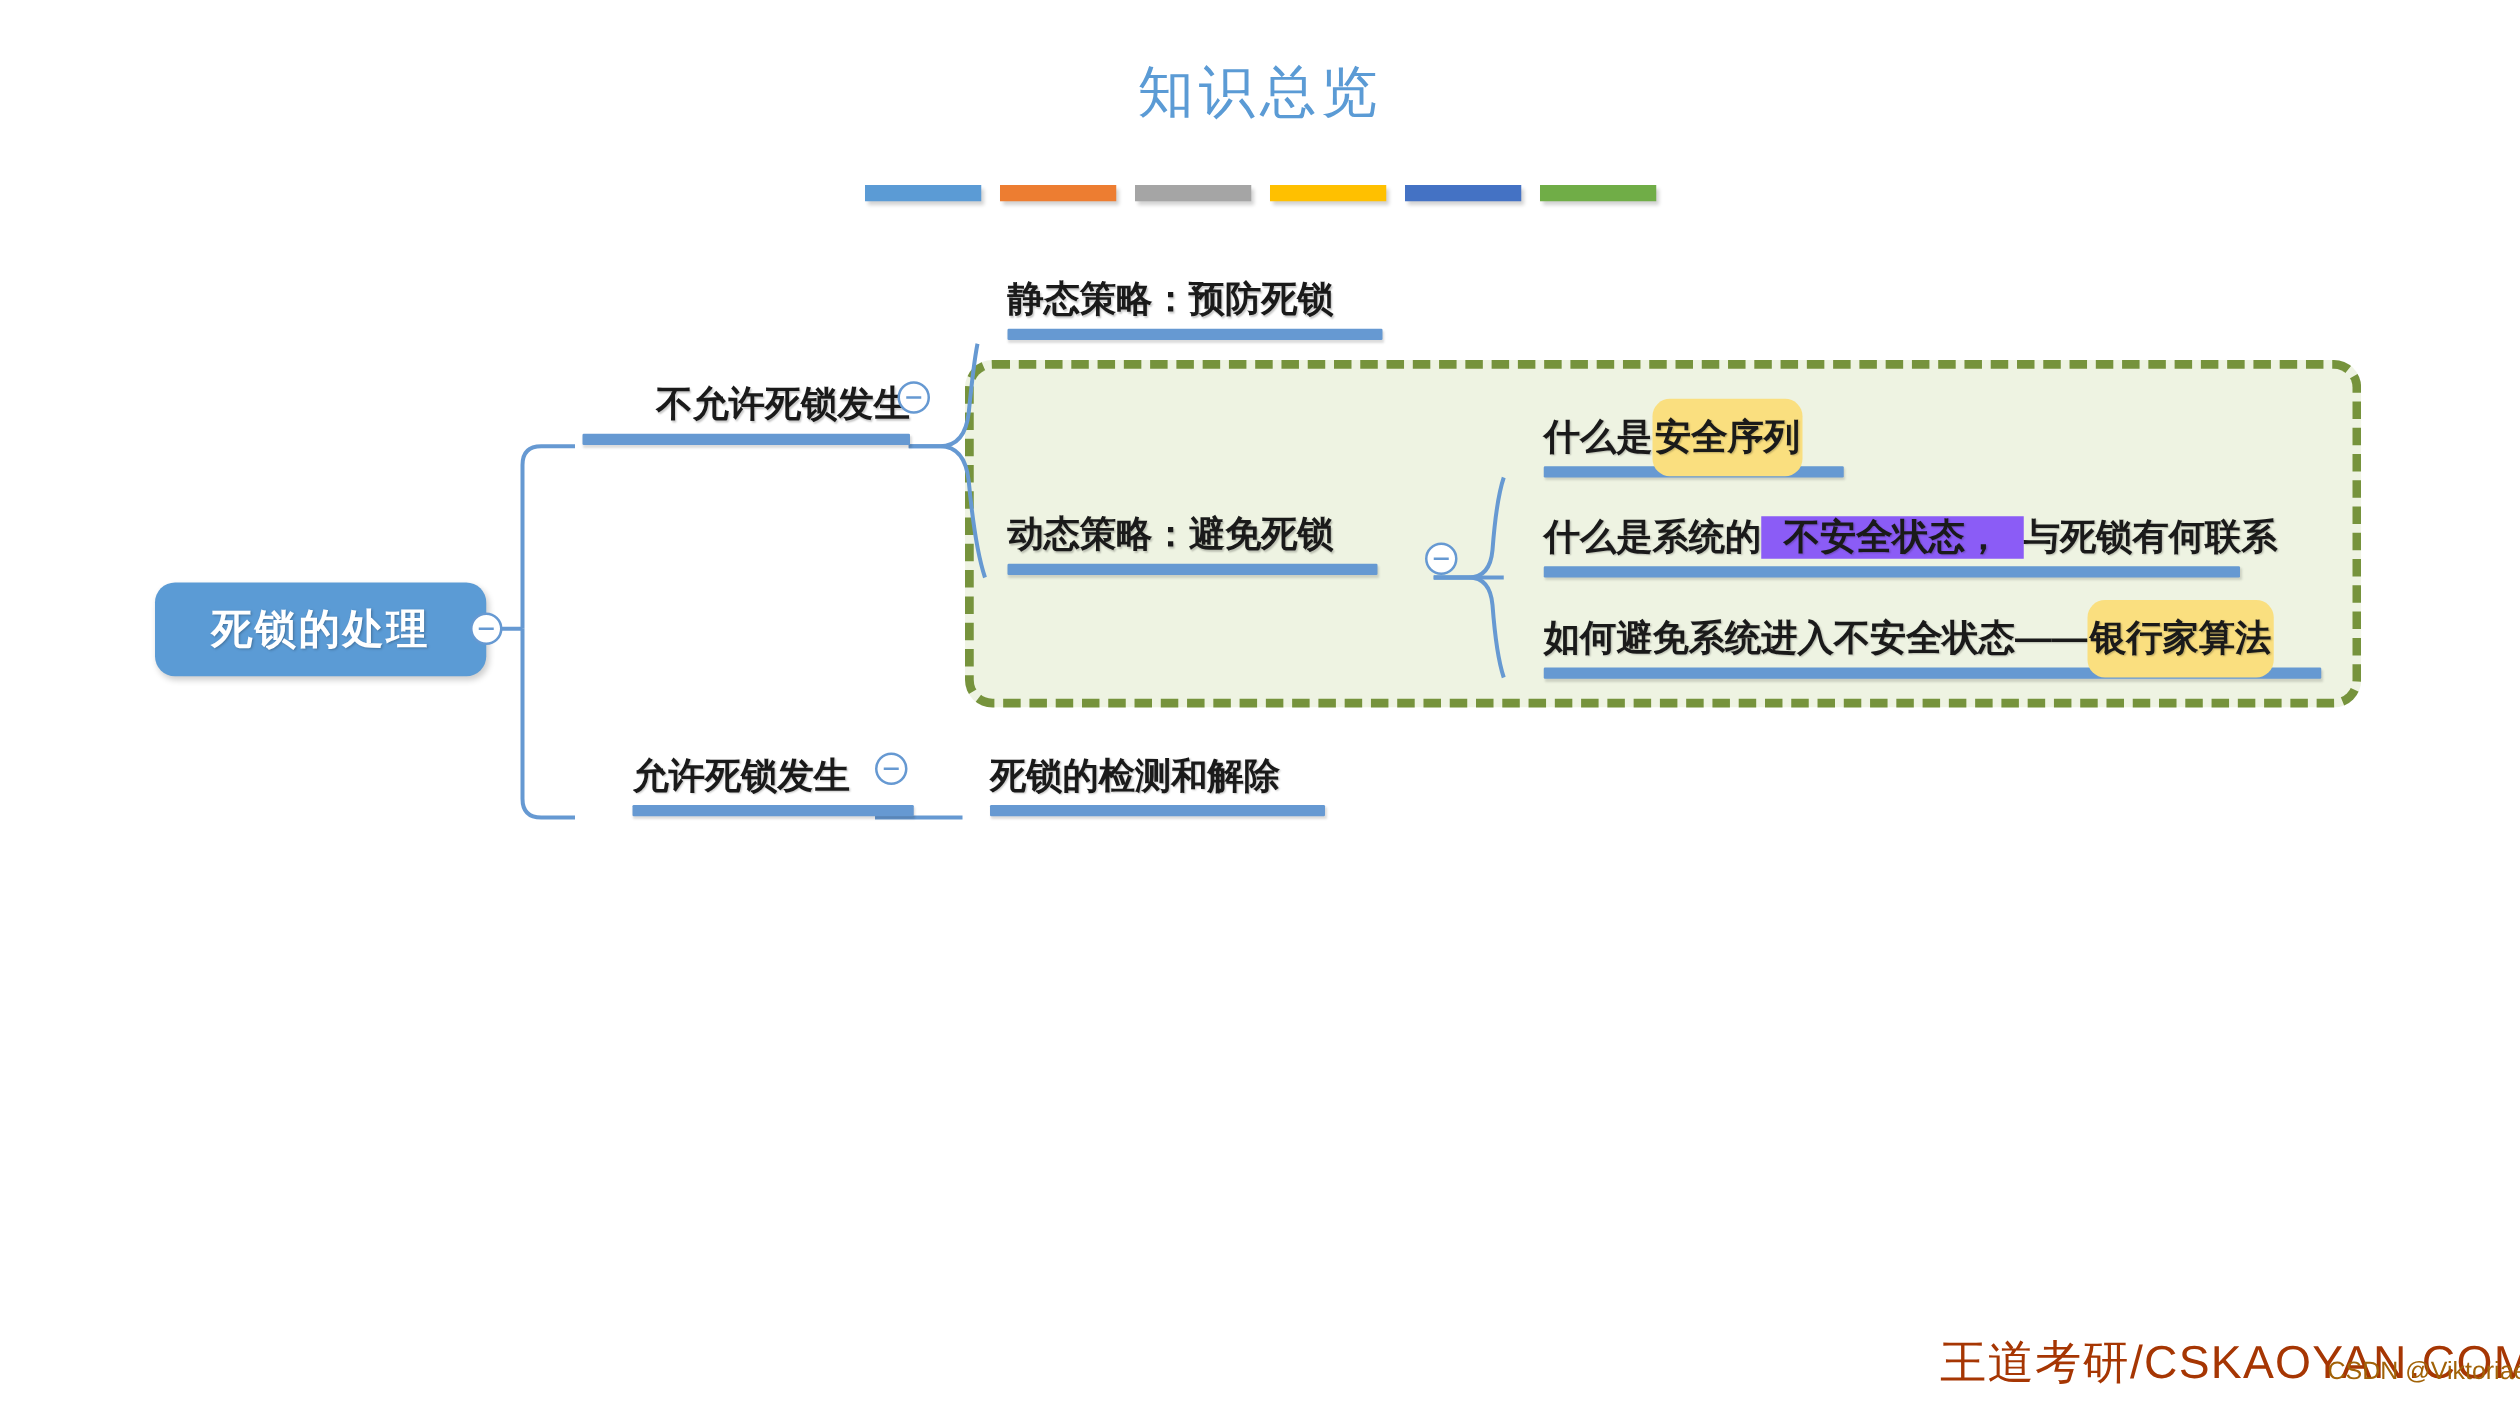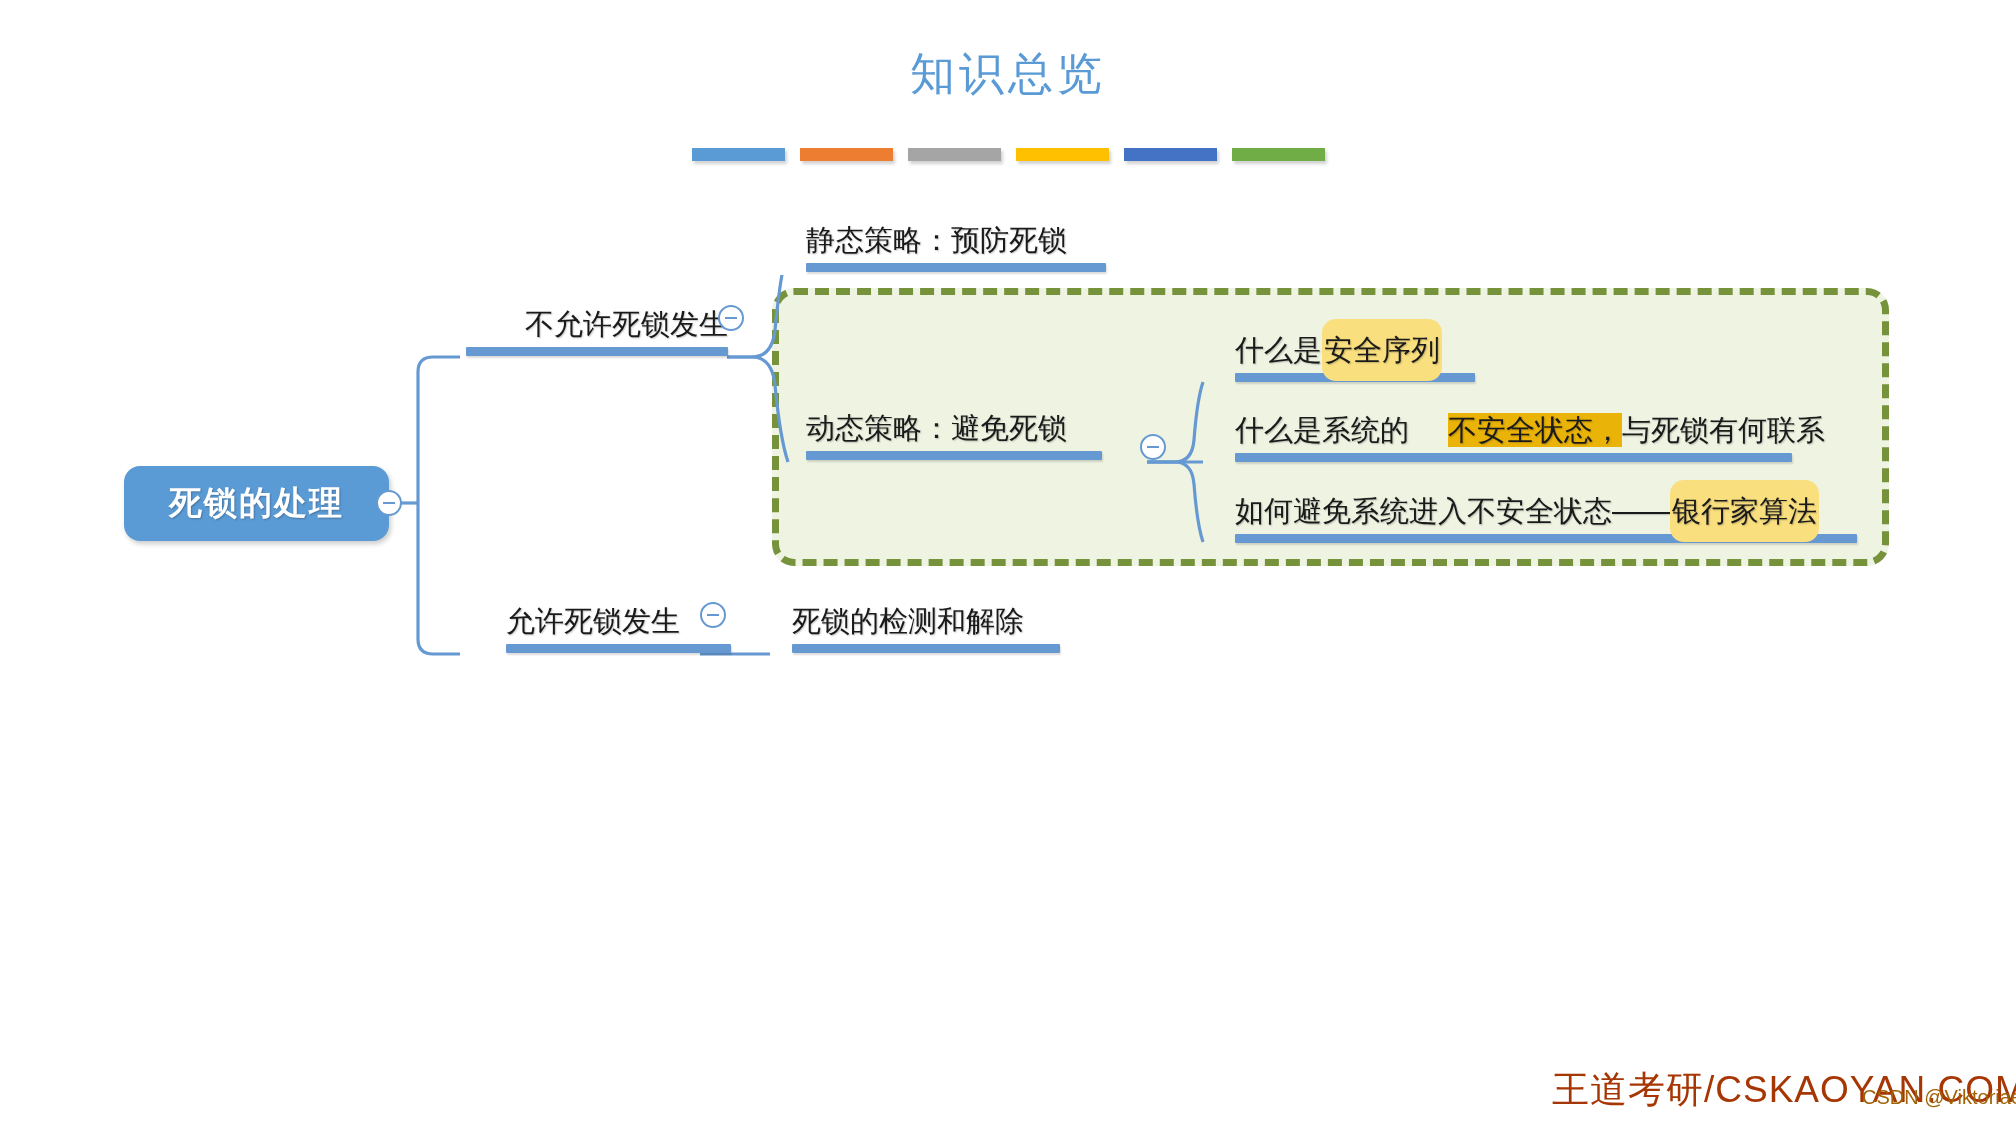--- a/index.html
+++ b/index.html
@@ -92,20 +92,21 @@
     font-weight: bold;
     letter-spacing: 2px;
     white-space: nowrap;
     text-shadow: 1px 1px 2px rgba(0,0,0,0.25);
   }
 
   
   .node {
     position: absolute;
     white-space: nowrap;
+    font-weight: bold;
   }
   .node .ntext {
     font-size: 29px;
     color: #1a1a1a;
     white-space: nowrap;
     line-height: 36px;
     display: inline-block;
     text-shadow: 1px 1px 1.5px rgba(0,0,0,0.22);
   }
   .node .underbar {
@@ -115,23 +116,22 @@
     border-radius: 1px;
     margin-top: 5px;
     box-shadow: 1px 2px 2px rgba(0,0,0,0.14);
   }
   .hl {
     background: #FADF7F;
     border-radius: 14px;
     padding: 15px 2px;
   }
   .hl-sq {
-    background: #eab308;
-    padding: 1px 0;
-    margin-left: 39px;
+    background: #8b5cf6;
+    padding: 1px 18px;
   }
 
   
   .collapse {
     position: absolute;
     width: 26px;
     height: 26px;
     border: 2px solid #6699D2;
     border-radius: 50%;
     background: #ffffff;

